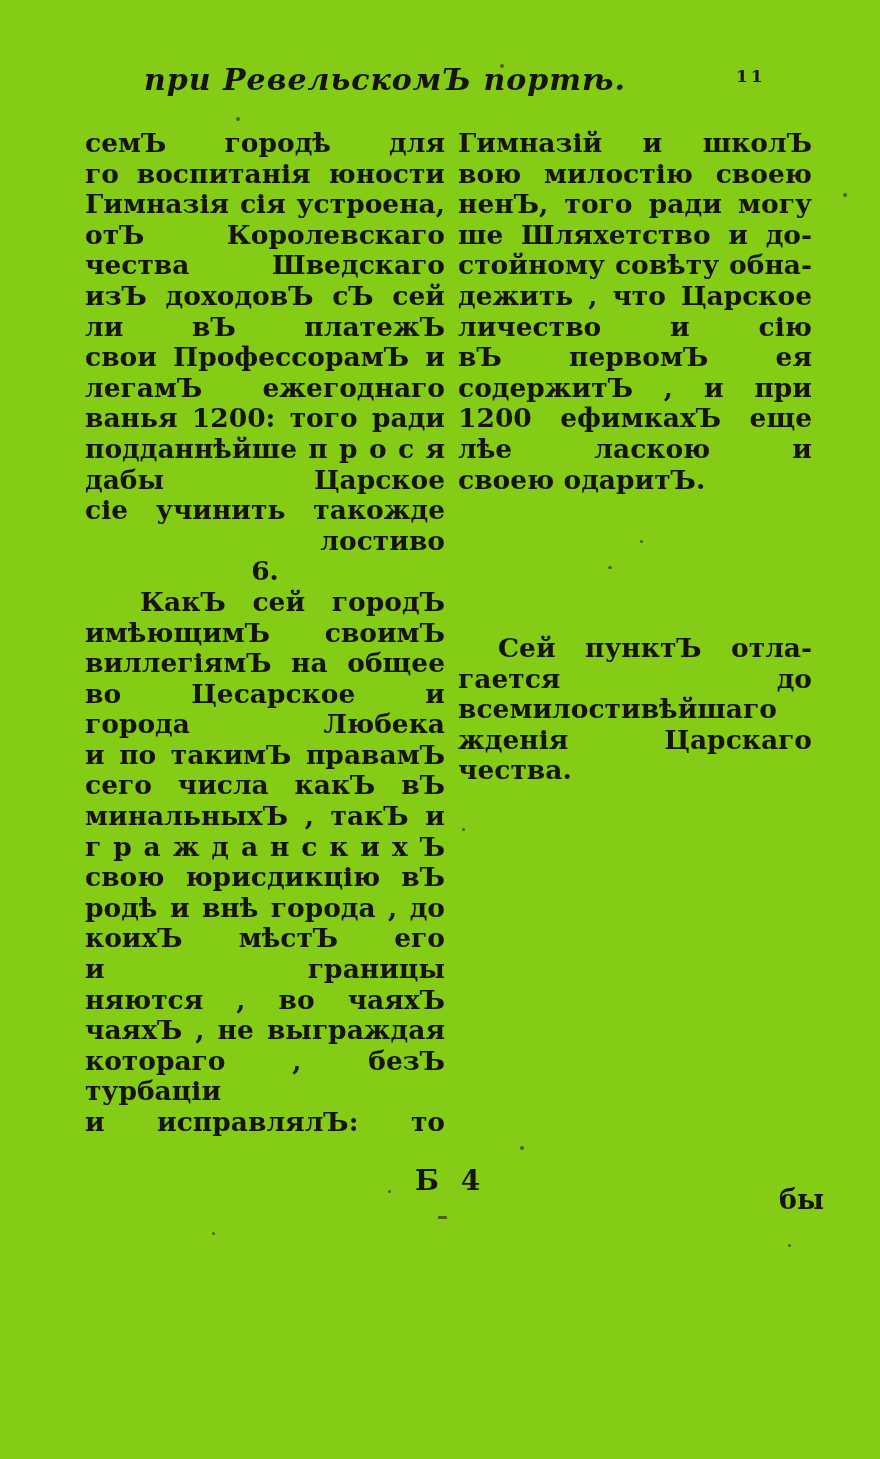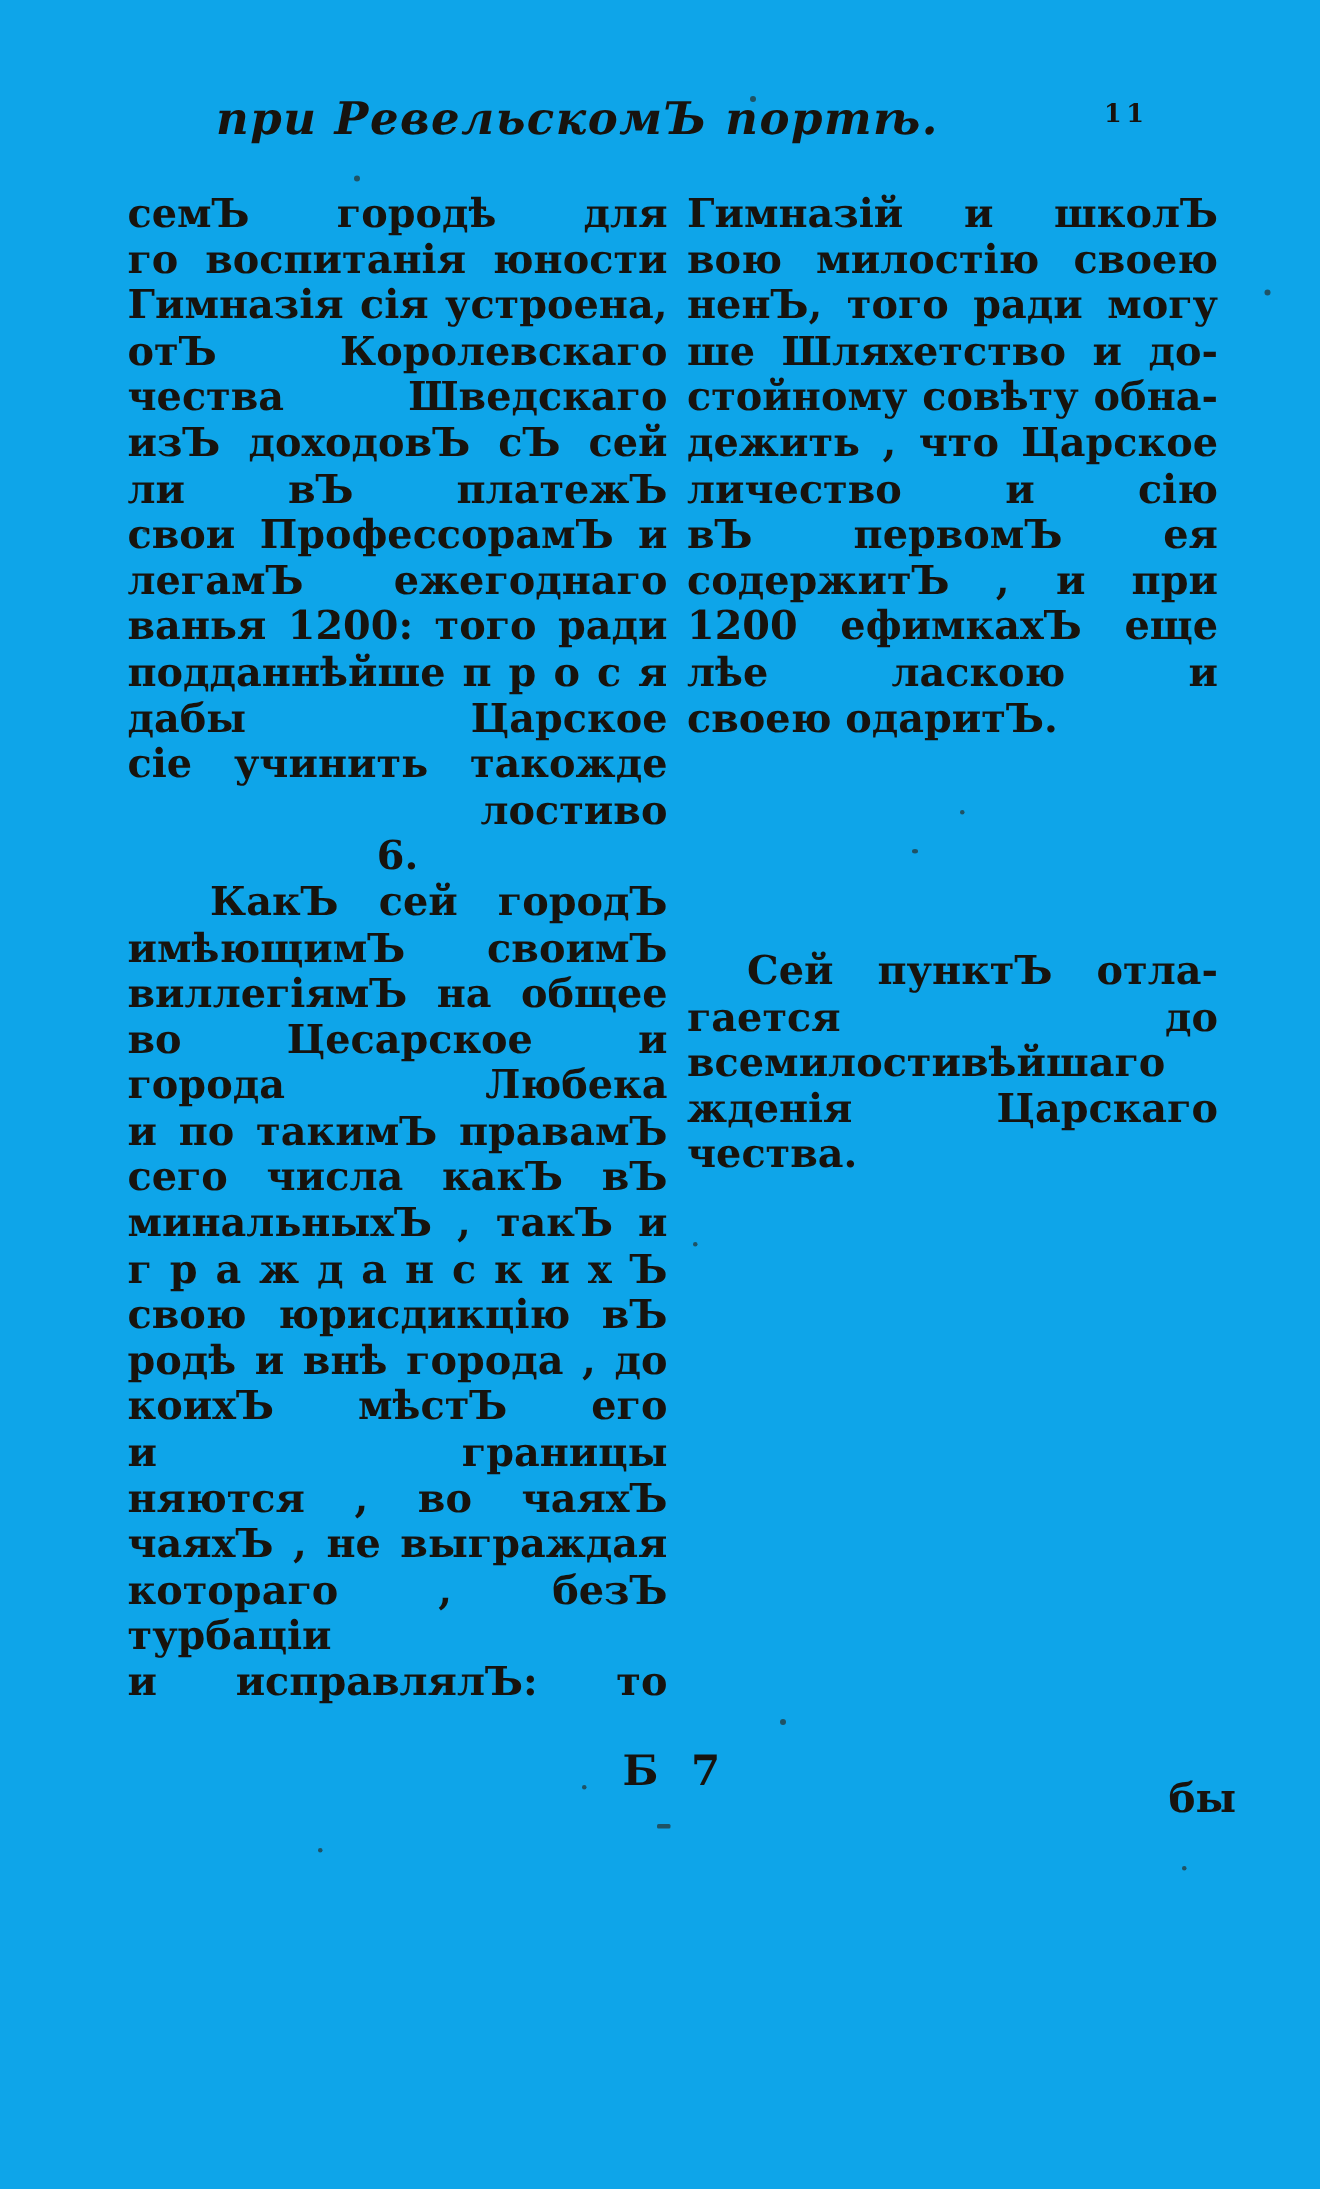--- a/index.html
+++ b/index.html
@@ -1,20 +1,20 @@
 <!DOCTYPE html>
 <html><head>
 <meta charset="utf-8">
 <style>
   html,body { margin:0; padding:0; background:#e9e9e7; }
   .page {
     position:relative;
     width:880px; height:1459px;
     margin:0 auto;
-    background:#0ea5e9;
+    background:#84cc16;
     color:#17130e;
     font-family:"DejaVu Serif","DejaVu Sans",serif;
     font-weight:bold;
     overflow:hidden;
   }
   
   .hdr {
     position:absolute; left:85px; top:62px; width:600px;
     text-align:center;
     font-style:italic;
@@ -121,21 +121,21 @@
 
   <div class="para2">
 
   <div class="ln s-indent-sm">Сей пунктЪ отла-</div>
       <div class="ln">гается до дальнѣйшаго</div>
       <div class="ln">всемилостивѣйшаго учре-</div>
       <div class="ln">жденія Царскаго Вели-</div>
       <div class="ln s-end">чества.</div>
     </div>
 
-  <div class="sig">Б 7</div>
+  <div class="sig">Б 4</div>
 
   <div class="catch">бы</div>
 
   <div class="specks">
     <i style="left:500px;top:64px;width:4px;height:4px;"></i>
     <i style="left:236px;top:117px;width:4px;height:4px;"></i>
     <i style="left:95px;top:352px;width:3px;height:3px;"></i>
     <i style="left:843px;top:193px;width:4px;height:4px;"></i>
     <i style="left:640px;top:540px;width:3px;height:3px;"></i>
     <i style="left:608px;top:566px;width:4px;height:3px;"></i>

